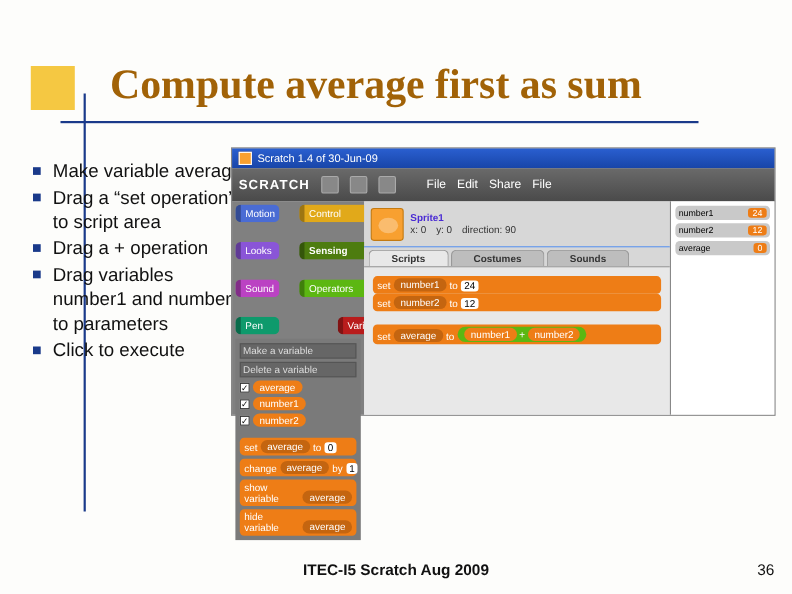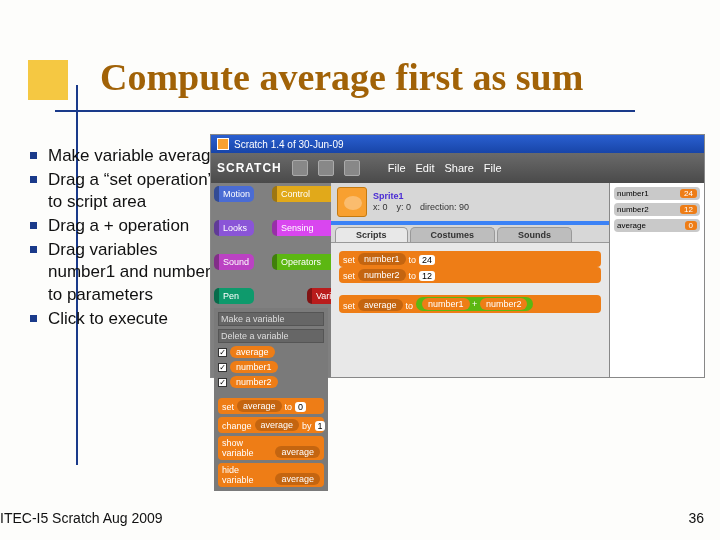--- a/index.html
+++ b/index.html
@@ -34,50 +34,50 @@
 .scr-body { display: flex; height: calc(100% - 48px); }
 
 .col-left { width: 120px; background: #808080; padding: 3px; display: flex; flex-direction: column; }
 .cat-grid { display: grid; grid-template-columns: 1fr 1fr; gap: 18px; }
 .cat { border-radius: 5px; padding: 3px 4px; font-size: 9px; color: #fff; border-left: 5px solid rgba(0,0,0,.3); background: #777; }
 .cat.motion { background: #4a6cd4; }
 .cat.looks { background: #8a55d7; }
 .cat.sound { background: #bb42c3; }
 .cat.pen { background: #0e9a6c; }
 .cat.control { background: #e1a91a; }
-.cat.sensing { background: #d946ef; }
+.cat.sensing { background: #4d7c0f; font-weight: bold; }
 .cat.operators { background: #5cb712; }
 .cat.variables { background: #b91c1c; margin-left: 35px; }
 .palette { background: #7a7a7a; margin-top: 4px; flex: 1; padding: 4px; display: flex; flex-direction: column; gap: 3px; }
 .pbtnrow { font-size: 9px; color: #ddd; padding: 1px 2px; border: 1px solid #555; background: #666; }
 .chk-row { display: flex; align-items: center; gap: 3px; font-size: 9px; color: #eee; }
 .chk-row .chk { width: 9px; height: 9px; background:#fff; border:1px solid #333; display:flex; align-items:center; justify-content:center; font-size:8px; color:#000; }
 .pill { display:inline-block; border-radius: 8px; padding: 1px 6px; font-size: 9px; color:#fff; }
 .pill.orange { background:#ee7d16; }
 
 .block { border-radius:4px; padding:2px 4px; font-size:9px; color:#fff; display:flex; align-items:flex-end; gap:3px; }
 .block.orange { background:#ee7d16; }
 .slot { background:#fff; color:#000; border-radius:3px; padding:0 3px; min-width:10px; display:inline-block; font-size:9px; }
 
 .col-mid { flex: 1; background: #d7d7d7; display:flex; flex-direction:column; }
-.sprite-hdr { height: 42px; display:flex; align-items:center; padding:3px 6px; gap:6px; border-bottom:4px solid #3b82f6; }
+.sprite-hdr { height: 42px; display:flex; align-items:center; padding:3px 6px; gap:6px; border-bottom:1px solid #3b82f6; }
 .cat-icon { width:30px; height:30px; background:#f8a030; border-radius:3px; border:1px solid #c47a10; position:relative; }
 .cat-icon::after { content:""; position:absolute; left:6px; top:8px; width:18px; height:14px; background:#fff; border-radius:50%; opacity:.3; }
 .sprite-meta { font-size:9px; color:#333; line-height:1.2; }
 .sprite-meta .name { color:#4a2bd4; font-weight:bold; }
 .tabs { display:flex; gap:2px; padding:2px 4px 0; background:#d7d7d7; }
 .tab { background:#bdbdbd; border:1px solid #999; border-bottom:none; border-radius:5px 5px 0 0; padding:2px 20px; font-size:9px; color:#333;font-weight:bold; }
 .tab.active { background:#e8e8e8; }
 .script-area { flex:1; background:#e8e8e8; border-top:1px solid #999; padding:8px; display:flex; flex-direction:column; gap:12px; }
 
 .col-right { width: 95px; background:#fff; border-left:1px solid #888; padding:4px; display:flex; flex-direction:column; gap:3px; }
 .reporter { display:flex; align-items:center; justify-content:space-between; background:#c9c9c9; border-radius:4px; padding:2px 3px; font-size:8px; }
 .reporter .val { background:#ee7d16; color:#fff; border-radius:3px; padding:0 4px; font-size:8px; }
 
-.footer { position:absolute; left:0; bottom:14px; width:100%; font-size:14px; color:#111; }
+.footer { position:absolute; left:0; bottom:14px; width:100%; text-align:center; font-size:14px; color:#111;font-weight:bold; }
 .pagenum { position:absolute; right:16px; bottom:14px; font-size:14px; color:#111; }
 .pill.green { background:#5cb712; }
 </style>
 </head>
 <body>
 
 <div class="deco-square"></div>
 <div class="deco-line-h"></div>
 <div class="deco-line-v"></div>
 

